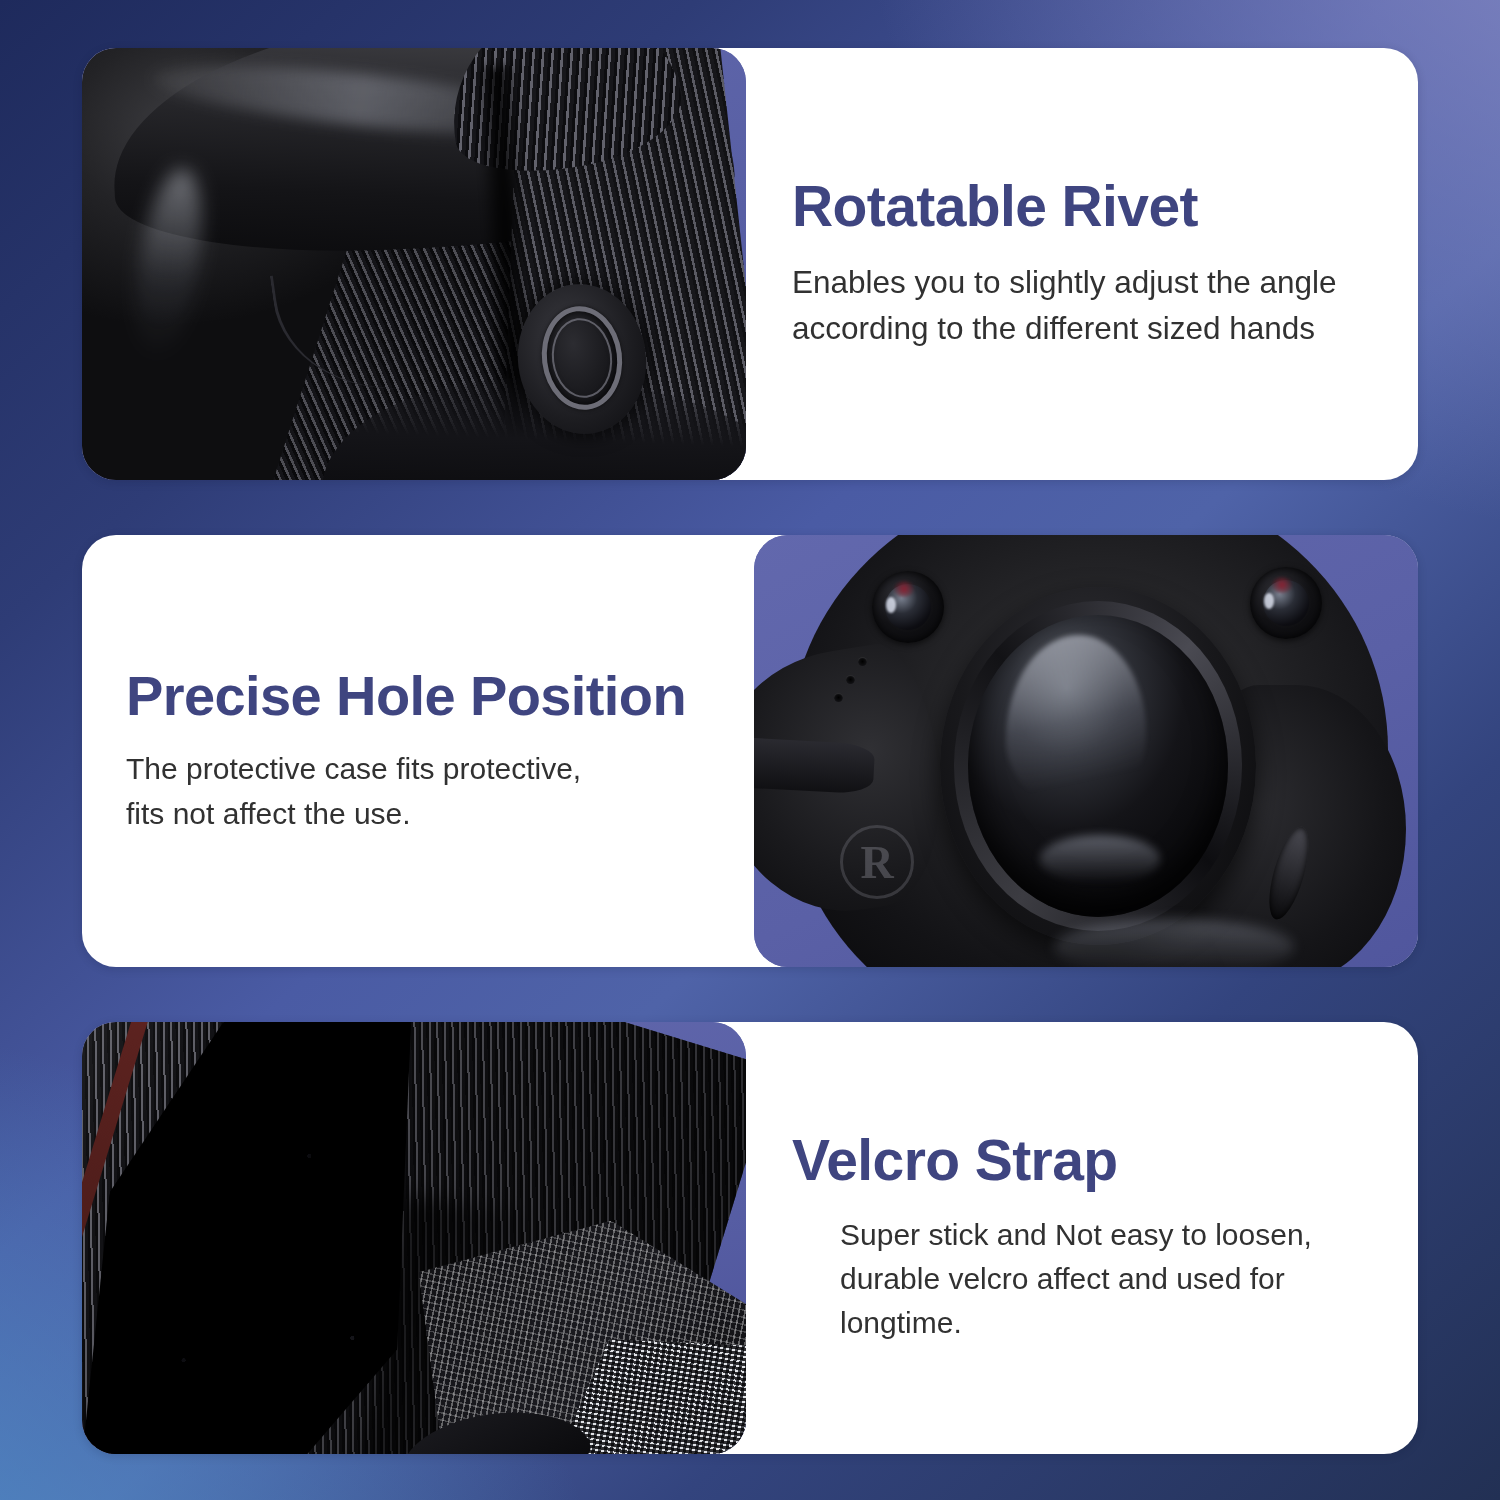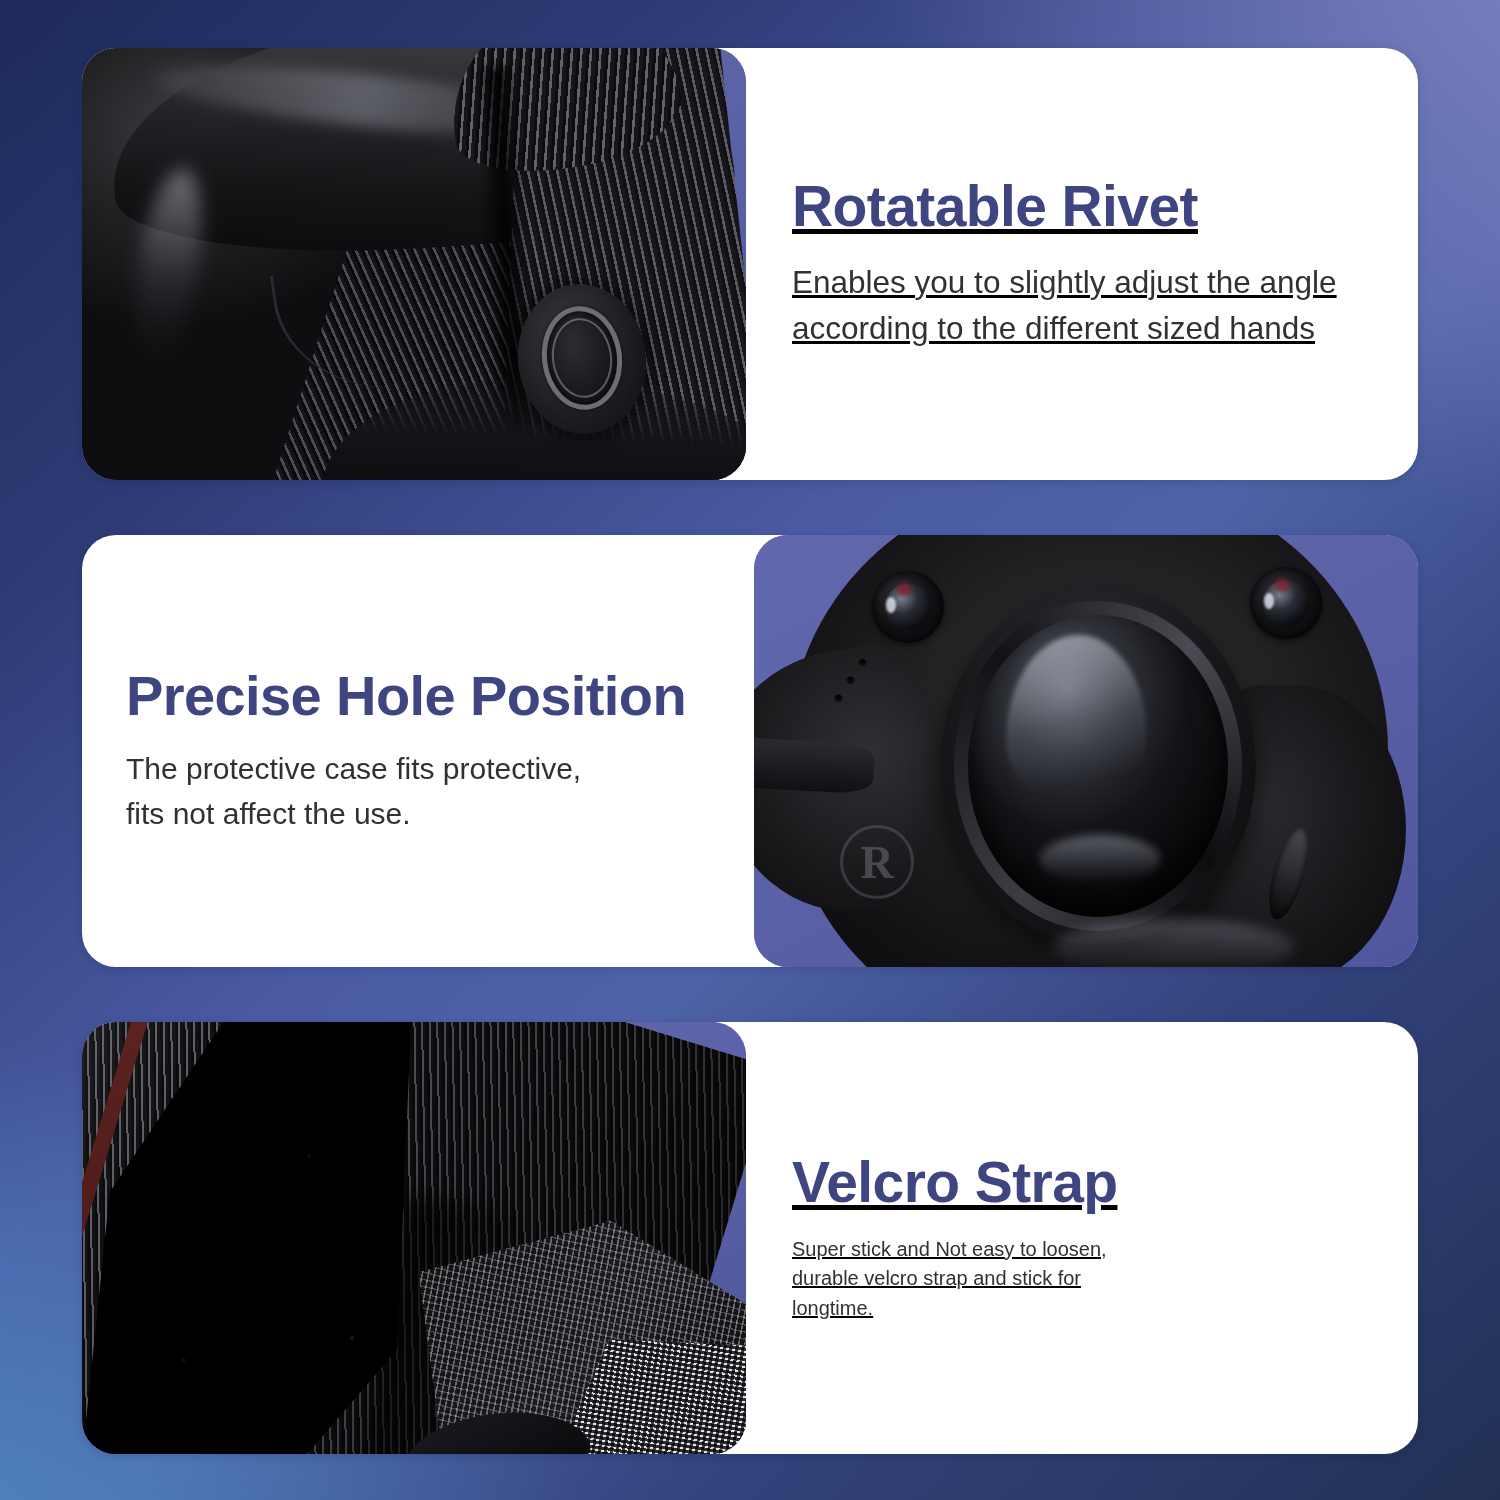--- a/index.html
+++ b/index.html
@@ -23,21 +23,21 @@
 
   
   .card {
     position:absolute;
     background:#ffffff;
     border-radius:34px;
     box-shadow:0 2px 10px rgba(10,16,44,.16);
     overflow:hidden;
     display:flex;
   }
-  .card.img-left  { flex-direction:row;text-decoration:underline; }
+  .card.img-left  { flex-direction:row; }
   .card.img-right { flex-direction:row-reverse; }
 
   
   .photo {
     position:relative;
     flex:0 0 auto;
     overflow:hidden;
     background:#5b62a8;
   }
   .photo.round-right { border-radius:0 34px 34px 0; }
@@ -76,21 +76,21 @@
   #card2 { left:82px;  top:535px;  width:1336px; height:432px; }
   #card2 .photo { width:664px; height:432px; }
   #card2 .textblock { padding:0 30px 0 44px; }
   #card2 .feature-title { font-size:56px; }
   #card2 .feature-desc  { font-size:30px; }
 
   
   #card3 { left:82px;  top:1022px; width:1336px; height:432px; }
   #card3 .photo { width:664px; height:432px; }
   #card3 .textblock { padding:0 36px 0 46px; }
-  #card3 .feature-desc { font-size:20px; }
+  #card3 .feature-desc { font-size:30px;margin-left:48px; }
 
   
   .ph1 { background:#5b62a8; }
   .ph1 .bgfill {
     position:absolute; inset:0;
     background:linear-gradient(160deg,#6269ad 0%,#585fa4 60%,#4e559b 100%);
   }
   
   .ph1 .body-main {
     position:absolute; left:-80px; top:-40px; width:430px; height:520px;
@@ -492,20 +492,20 @@
       <div class="fold-shadow"></div>
       <div class="hookmesh"></div>
       <div class="meshlight"></div>
       <div class="strap-tip"></div>
     </div>
 
     <div class="textblock">
       <div class="feature-title">Velcro Strap</div>
       <div class="feature-desc">
         <span>Super stick and Not easy to loosen,</span>
-        <span>durable velcro strap and stick for</span>
+        <span>durable velcro affect and used for</span>
         <span>longtime.</span>
       </div>
     </div>
 
   </div>
 
 </div>
 
 </body></html>

